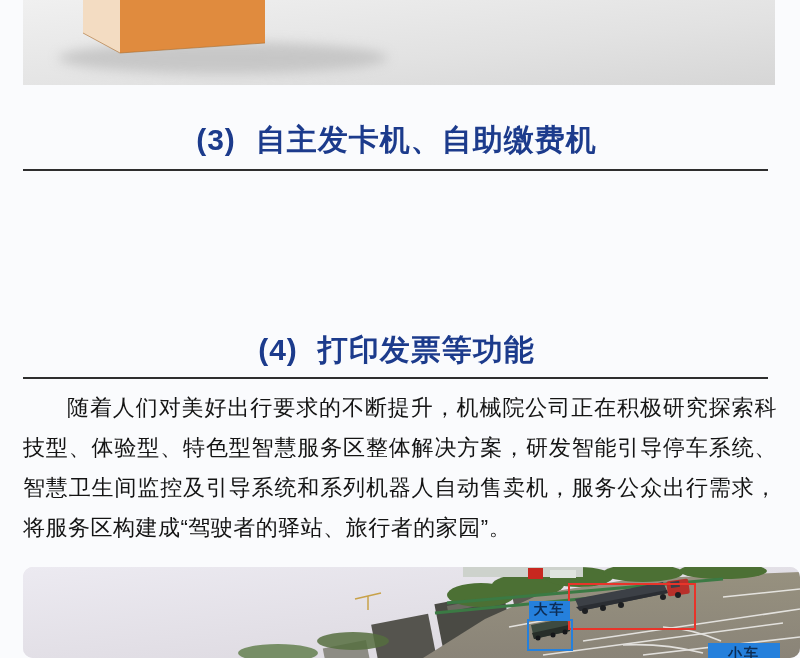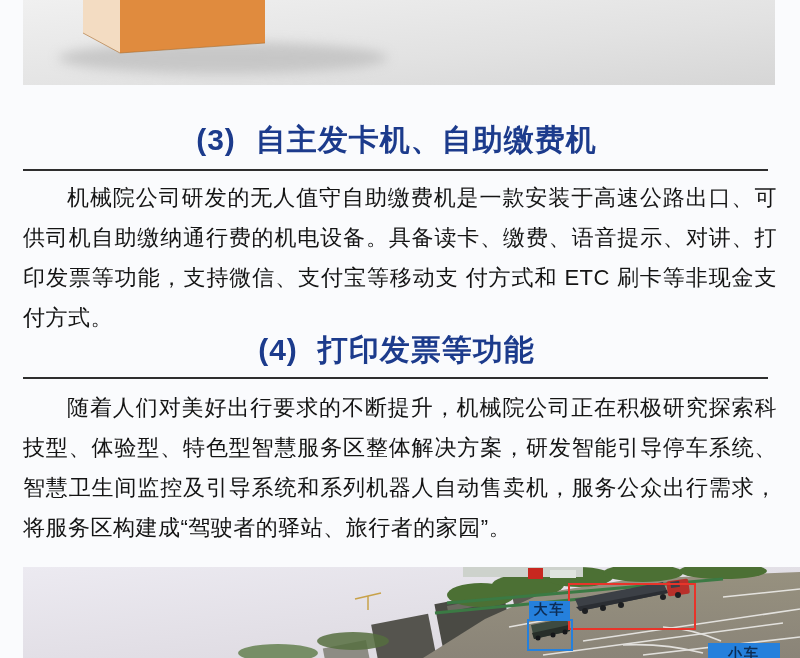--- a/index.html
+++ b/index.html
@@ -31,20 +31,21 @@
     position:absolute;left:23px;width:754px;
     color:#141414;font-size:22px;line-height:40px;
     text-align:justify;text-indent:2em;margin:0;
     letter-spacing:0.5px;
   }
 
   
   .photo{
     position:absolute;left:23px;top:567px;width:777px;height:91px;overflow:hidden;
     background:#e6e3ea;
+    border-radius:10px;
   }
   .photo svg{display:block;width:777px;height:91px;}
   .ann{position:absolute;box-sizing:border-box;}
   .ann-box-red{border:2px solid #e8342a;background:transparent;}
   .ann-box-blue{border:2px solid #2580dc;background:transparent;}
   .ann-label{
     background:#2580dc;color:#0d2d55;font-size:14px;font-weight:700;
     display:flex;align-items:center;justify-content:center;
     letter-spacing:2px;
   }
@@ -71,21 +72,20 @@
       <polygon points="60,0 97,0 97,53 60,33" fill="#f3dcc2"></polygon>
       <polygon points="97,0 242,0 242,43 97,53" fill="#e08b3e"></polygon>
       <polyline points="60,33 97,53 242,43" fill="none" stroke="#a96a2c" stroke-width="1" opacity="0.6"></polyline>
     </svg>
   </div>
 
   <div class="heading" style="top:118px">
     <span class="num">(3)</span><span>自主发卡机、自助缴费机</span>
   </div>
   <div class="rule" style="top:169px"></div>
-  <p class="body-para" style="top:178px">机械院公司研发的无人值守自助缴费机是一款安装于高速公路出口、可供司机自助缴纳通行费的机电设备。具备读卡、缴费、语音提示、对讲、打印发票等功能，支持微信、支付宝等移动支 付方式和 ETC 刷卡等非现金支付方式。</p>
 
   <div class="heading" style="top:328px">
     <span class="num">(4)</span><span>打印发票等功能</span>
   </div>
   <div class="rule" style="top:377px"></div>
   <p class="body-para" style="top:388px">随着人们对美好出行要求的不断提升，机械院公司正在积极研究探索科技型、体验型、特色型智慧服务区整体解决方案，研发智能引导停车系统、智慧卫生间监控及引导系统和系列机器人自动售卖机，服务公众出行需求，将服务区构建成“驾驶者的驿站、旅行者的家园”。</p>
 
   <div class="photo">
     <svg viewBox="0 0 777 91" preserveAspectRatio="none">
       <defs>

